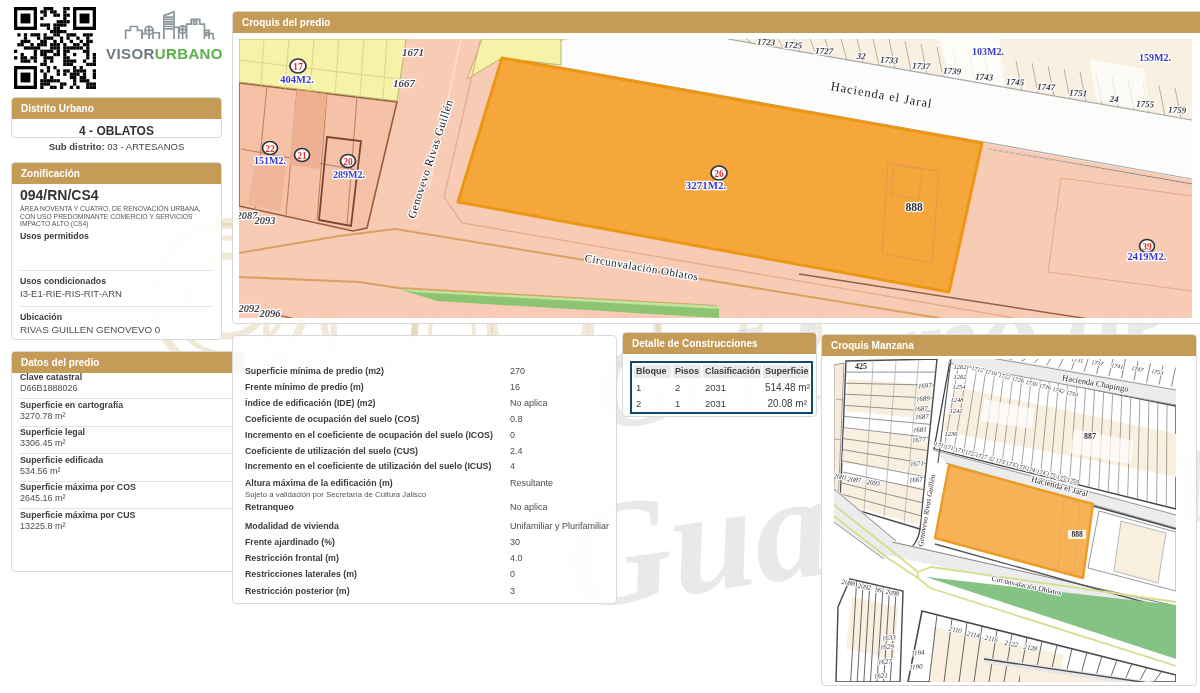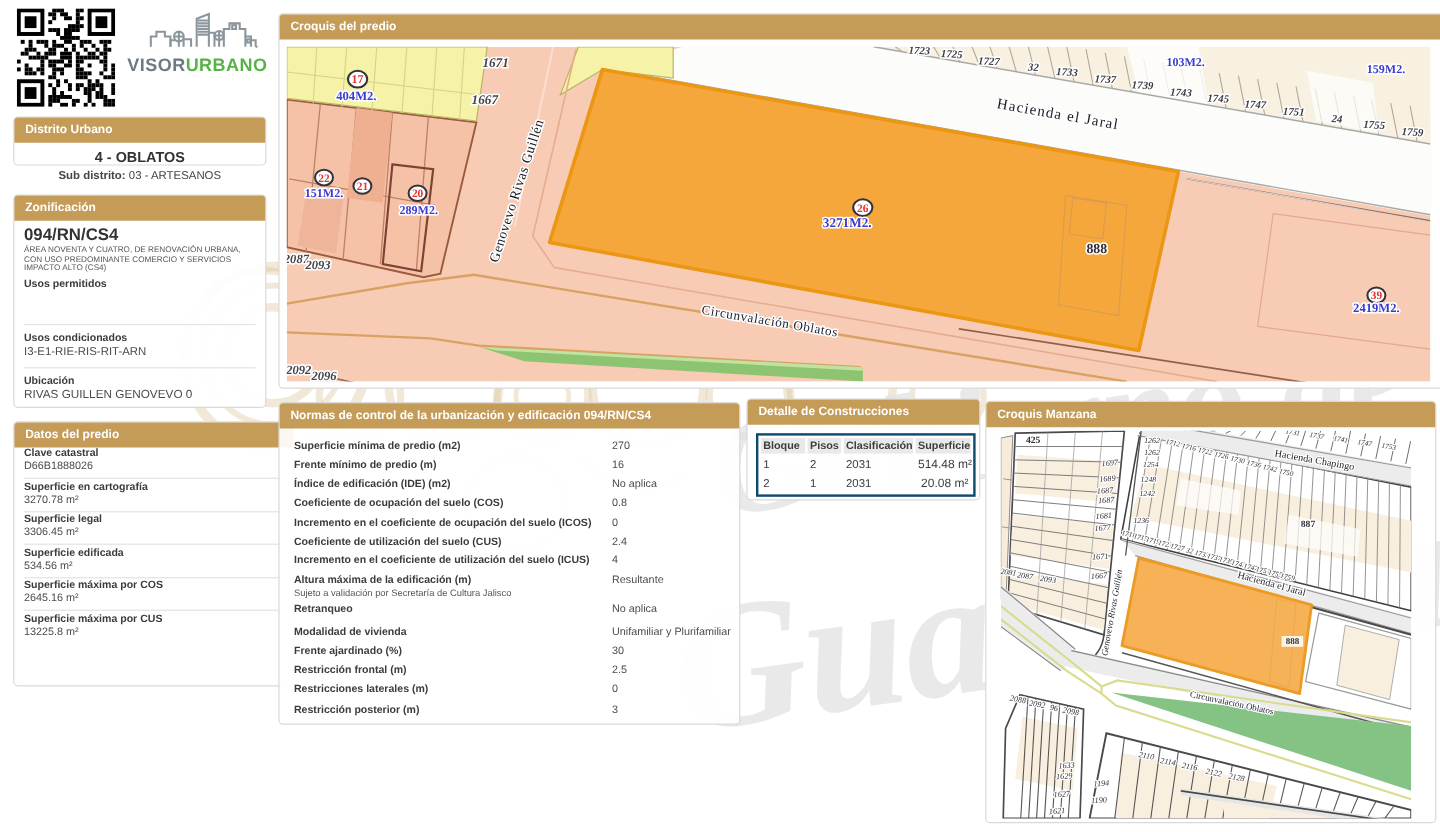--- a/index.html
+++ b/index.html
@@ -431,21 +431,20 @@
       <ellipse cx="480" cy="134" rx="8" ry="7" fill="#fff" stroke="#33333b" stroke-width="1.7"></ellipse>
       <text x="480" y="137.5" font-size="9.5" font-weight="bold" fill="#e23333" text-anchor="middle" stroke="#fff" stroke-width="0" paint-order="stroke" stroke-linejoin="round">26</text>
       <text x="467" y="150" font-size="11" font-weight="bold" fill="#3a3acc" text-anchor="middle" stroke="#fff" stroke-width="2.6" paint-order="stroke" stroke-linejoin="round">3271M2.</text>
       <text x="675" y="172" font-size="11.5" font-weight="bold" fill="#2f2f38" text-anchor="middle" stroke="#fff" stroke-width="2.6" paint-order="stroke" stroke-linejoin="round">888</text>
       <ellipse cx="908" cy="207" rx="7.5" ry="6.5" fill="#fff" stroke="#33333b" stroke-width="1.7"></ellipse>
       <text x="908" y="210.5" font-size="9.5" font-weight="bold" fill="#e23333" text-anchor="middle" stroke="#fff" stroke-width="0" paint-order="stroke" stroke-linejoin="round">39</text>
       <text x="908" y="221" font-size="10.5" font-weight="bold" fill="#3a3acc" text-anchor="middle" stroke="#fff" stroke-width="2.6" paint-order="stroke" stroke-linejoin="round">2419M2.</text>
     </svg>
   </div>
 <div class="card" style="left:232px;top:335px;width:385px;height:269px;font-size:9px">
-<div class="hd">Normas de control de la urbanización y edificación 094/RN/CS4</div>
 <div style="position:absolute;left:12px;top:30px;white-space:nowrap" class="lbl">Superficie mínima de predio (m2)</div>
 <div style="position:absolute;left:277px;top:30px;white-space:nowrap" class="val">270</div>
 <div style="position:absolute;left:12px;top:46px;white-space:nowrap" class="lbl">Frente mínimo de predio (m)</div>
 <div style="position:absolute;left:277px;top:46px;white-space:nowrap" class="val">16</div>
 <div style="position:absolute;left:12px;top:61.5px;white-space:nowrap" class="lbl">Índice de edificación (IDE) (m2)</div>
 <div style="position:absolute;left:277px;top:61.5px;white-space:nowrap" class="val">No aplica</div>
 <div style="position:absolute;left:12px;top:77.5px;white-space:nowrap" class="lbl">Coeficiente de ocupación del suelo (COS)</div>
 <div style="position:absolute;left:277px;top:77.5px;white-space:nowrap" class="val">0.8</div>
 <div style="position:absolute;left:12px;top:93.5px;white-space:nowrap" class="lbl">Incremento en el coeficiente de ocupación del suelo (ICOS)</div>
 <div style="position:absolute;left:277px;top:93.5px;white-space:nowrap" class="val">0</div>
@@ -455,21 +454,21 @@
 <div style="position:absolute;left:277px;top:125px;white-space:nowrap" class="val">4</div>
 <div style="position:absolute;left:12px;top:141.5px;white-space:nowrap" class="lbl">Altura máxima de la edificación (m)</div>
 <div style="position:absolute;left:277px;top:141.5px;white-space:nowrap" class="val">Resultante</div>
 <div style="position:absolute;left:12px;top:166px;white-space:nowrap" class="lbl">Retranqueo</div>
 <div style="position:absolute;left:277px;top:166px;white-space:nowrap" class="val">No aplica</div>
 <div style="position:absolute;left:12px;top:184.5px;white-space:nowrap" class="lbl">Modalidad de vivienda</div>
 <div style="position:absolute;left:277px;top:184.5px;white-space:nowrap" class="val">Unifamiliar y Plurifamiliar</div>
 <div style="position:absolute;left:12px;top:201px;white-space:nowrap" class="lbl">Frente ajardinado (%)</div>
 <div style="position:absolute;left:277px;top:201px;white-space:nowrap" class="val">30</div>
 <div style="position:absolute;left:12px;top:217px;white-space:nowrap" class="lbl">Restricción frontal (m)</div>
-<div style="position:absolute;left:277px;top:217px;white-space:nowrap" class="val">2.5</div>
+<div style="position:absolute;left:277px;top:217px;white-space:nowrap" class="val">4.0</div>
 <div style="position:absolute;left:12px;top:233px;white-space:nowrap" class="lbl">Restricciones laterales (m)</div>
 <div style="position:absolute;left:277px;top:233px;white-space:nowrap" class="val">0</div>
 <div style="position:absolute;left:12px;top:249.5px;white-space:nowrap" class="lbl">Restricción posterior (m)</div>
 <div style="position:absolute;left:277px;top:249.5px;white-space:nowrap" class="val">3</div>
 <div style="position:absolute;left:12px;top:154px;font-size:7.8px;color:#555;white-space:nowrap">Sujeto a validación por Secretaría de Cultura Jalisco</div>
 </div>
 <div class="card" style="left:622px;top:332px;width:195px;height:85px;font-size:9px">
 <div class="hd">Detalle de Construcciones</div>
 <table style="position:absolute;left:7px;top:28px;width:181px;table-layout:fixed;border-collapse:separate;border-spacing:2px;color:#3d3d3d;border:2px solid #0c4a6e;line-height:11px">
 <colgroup>

